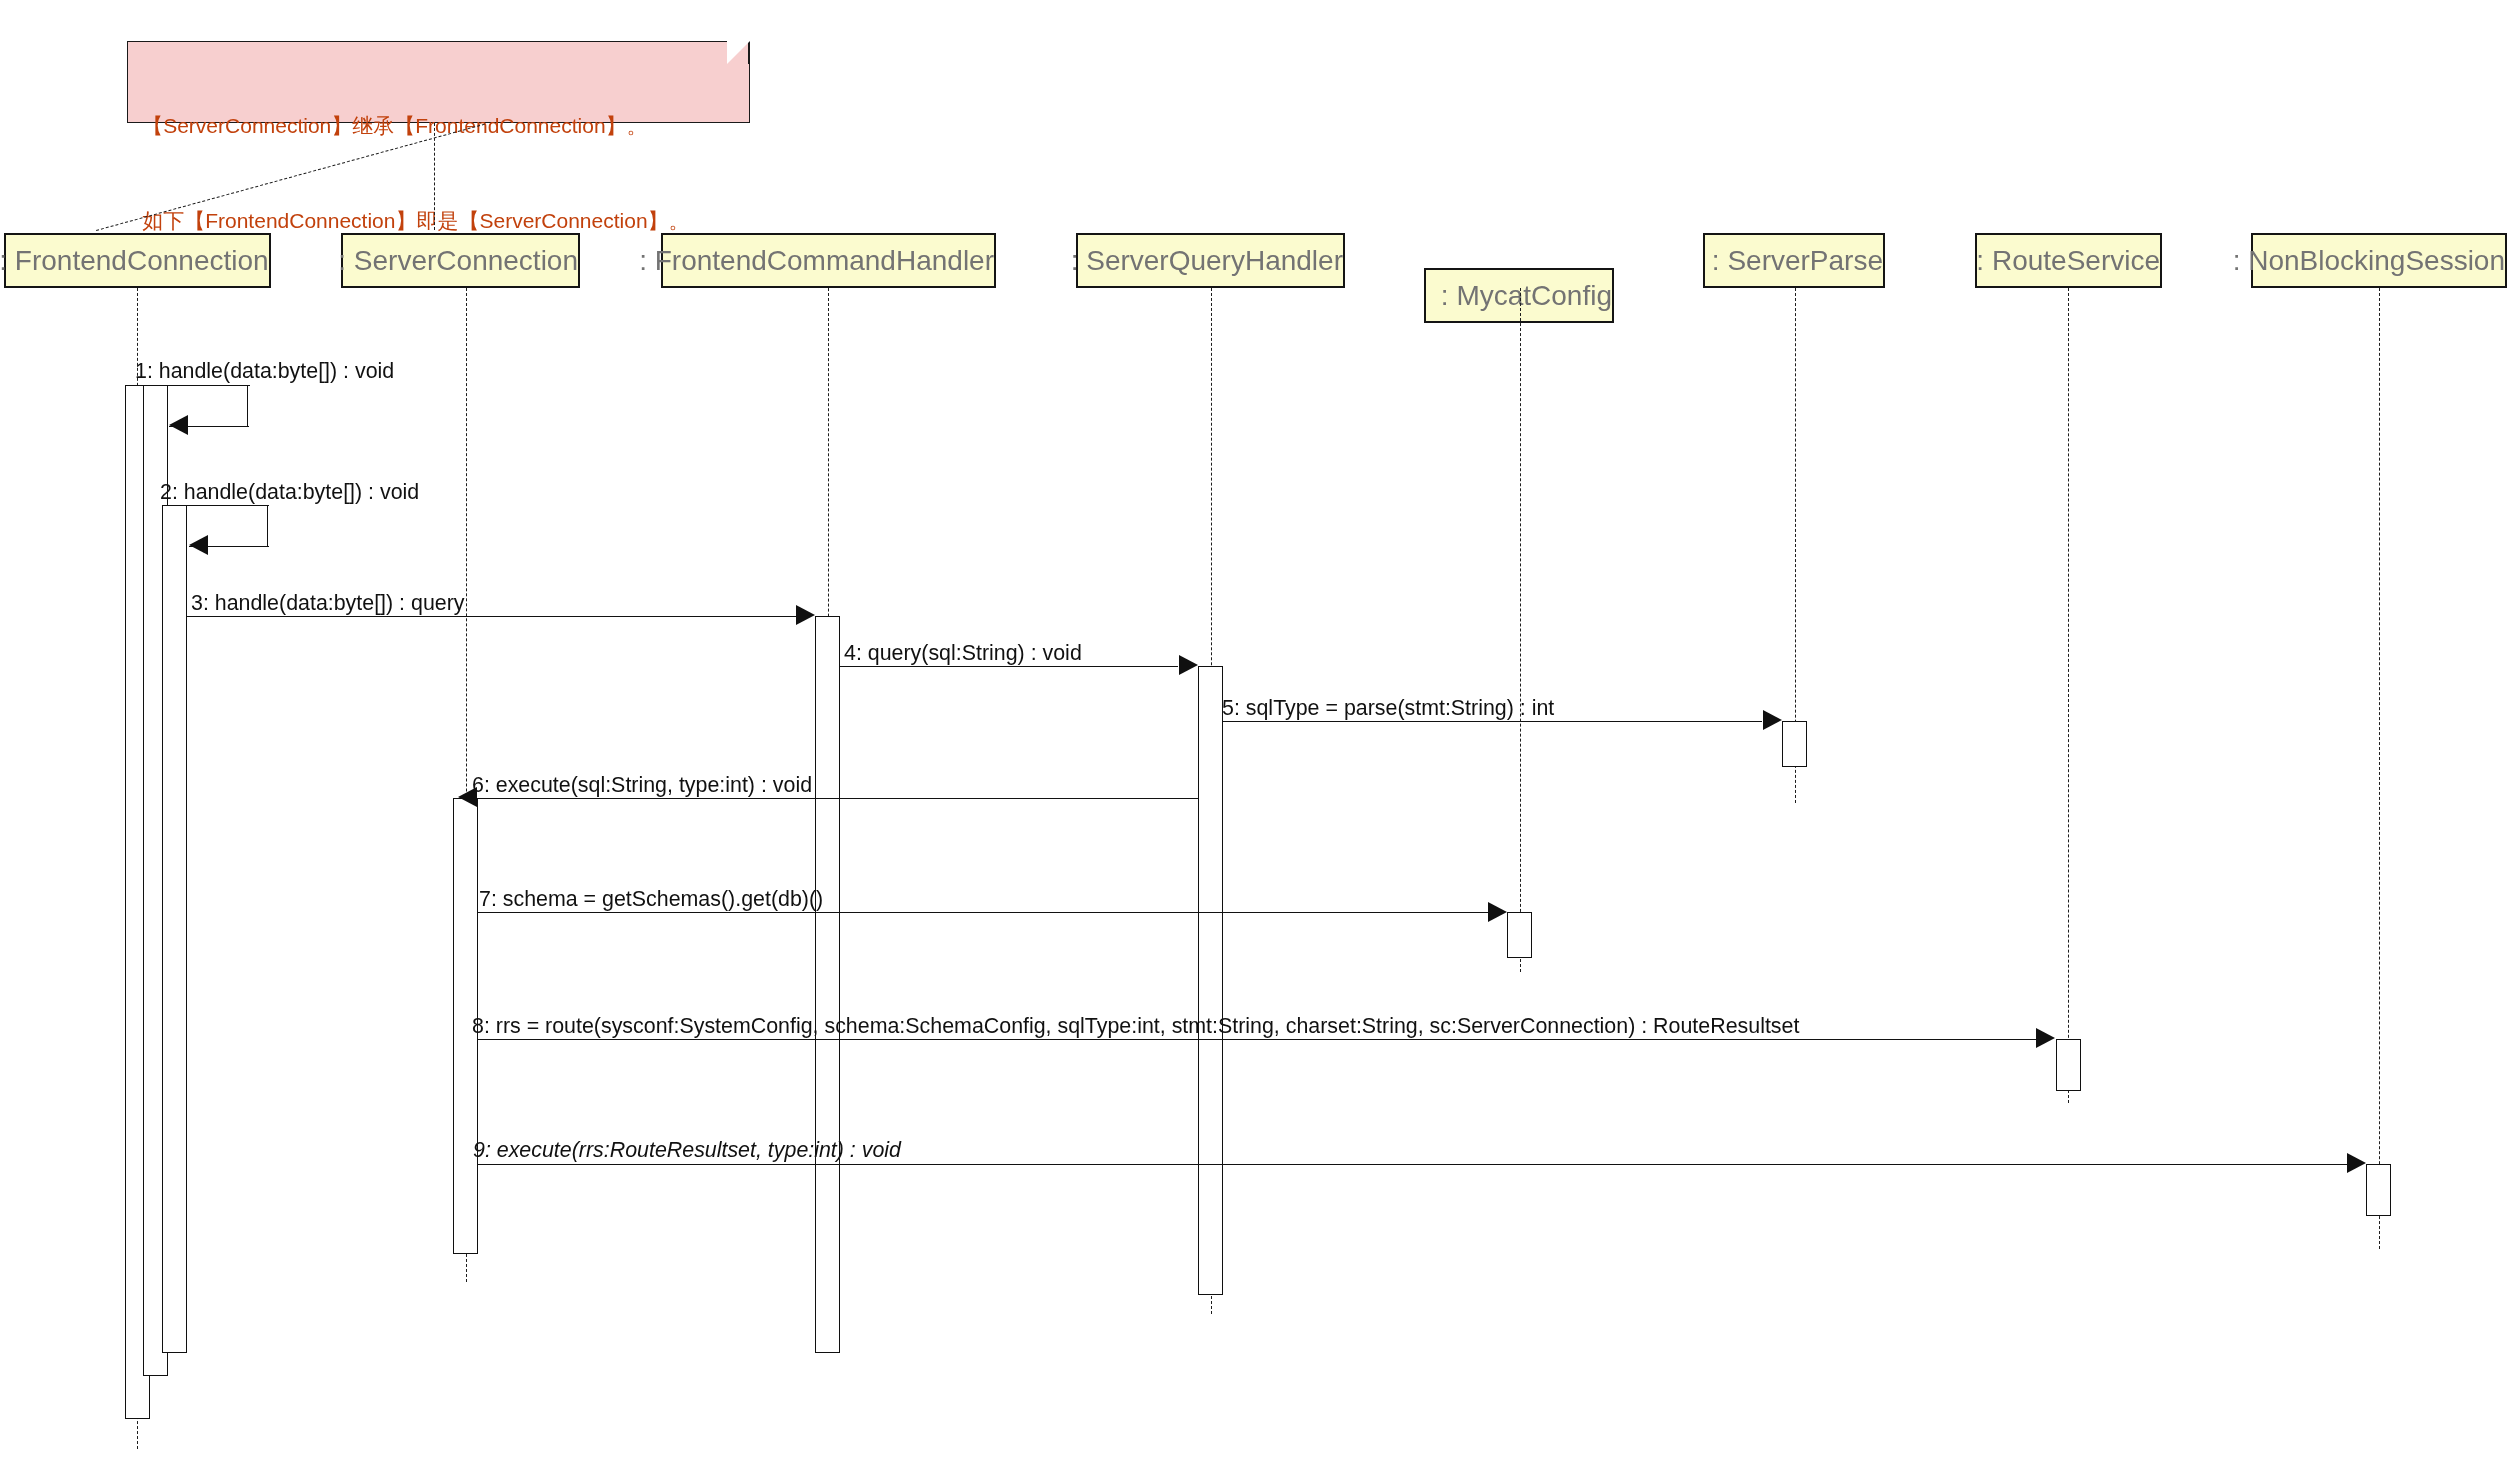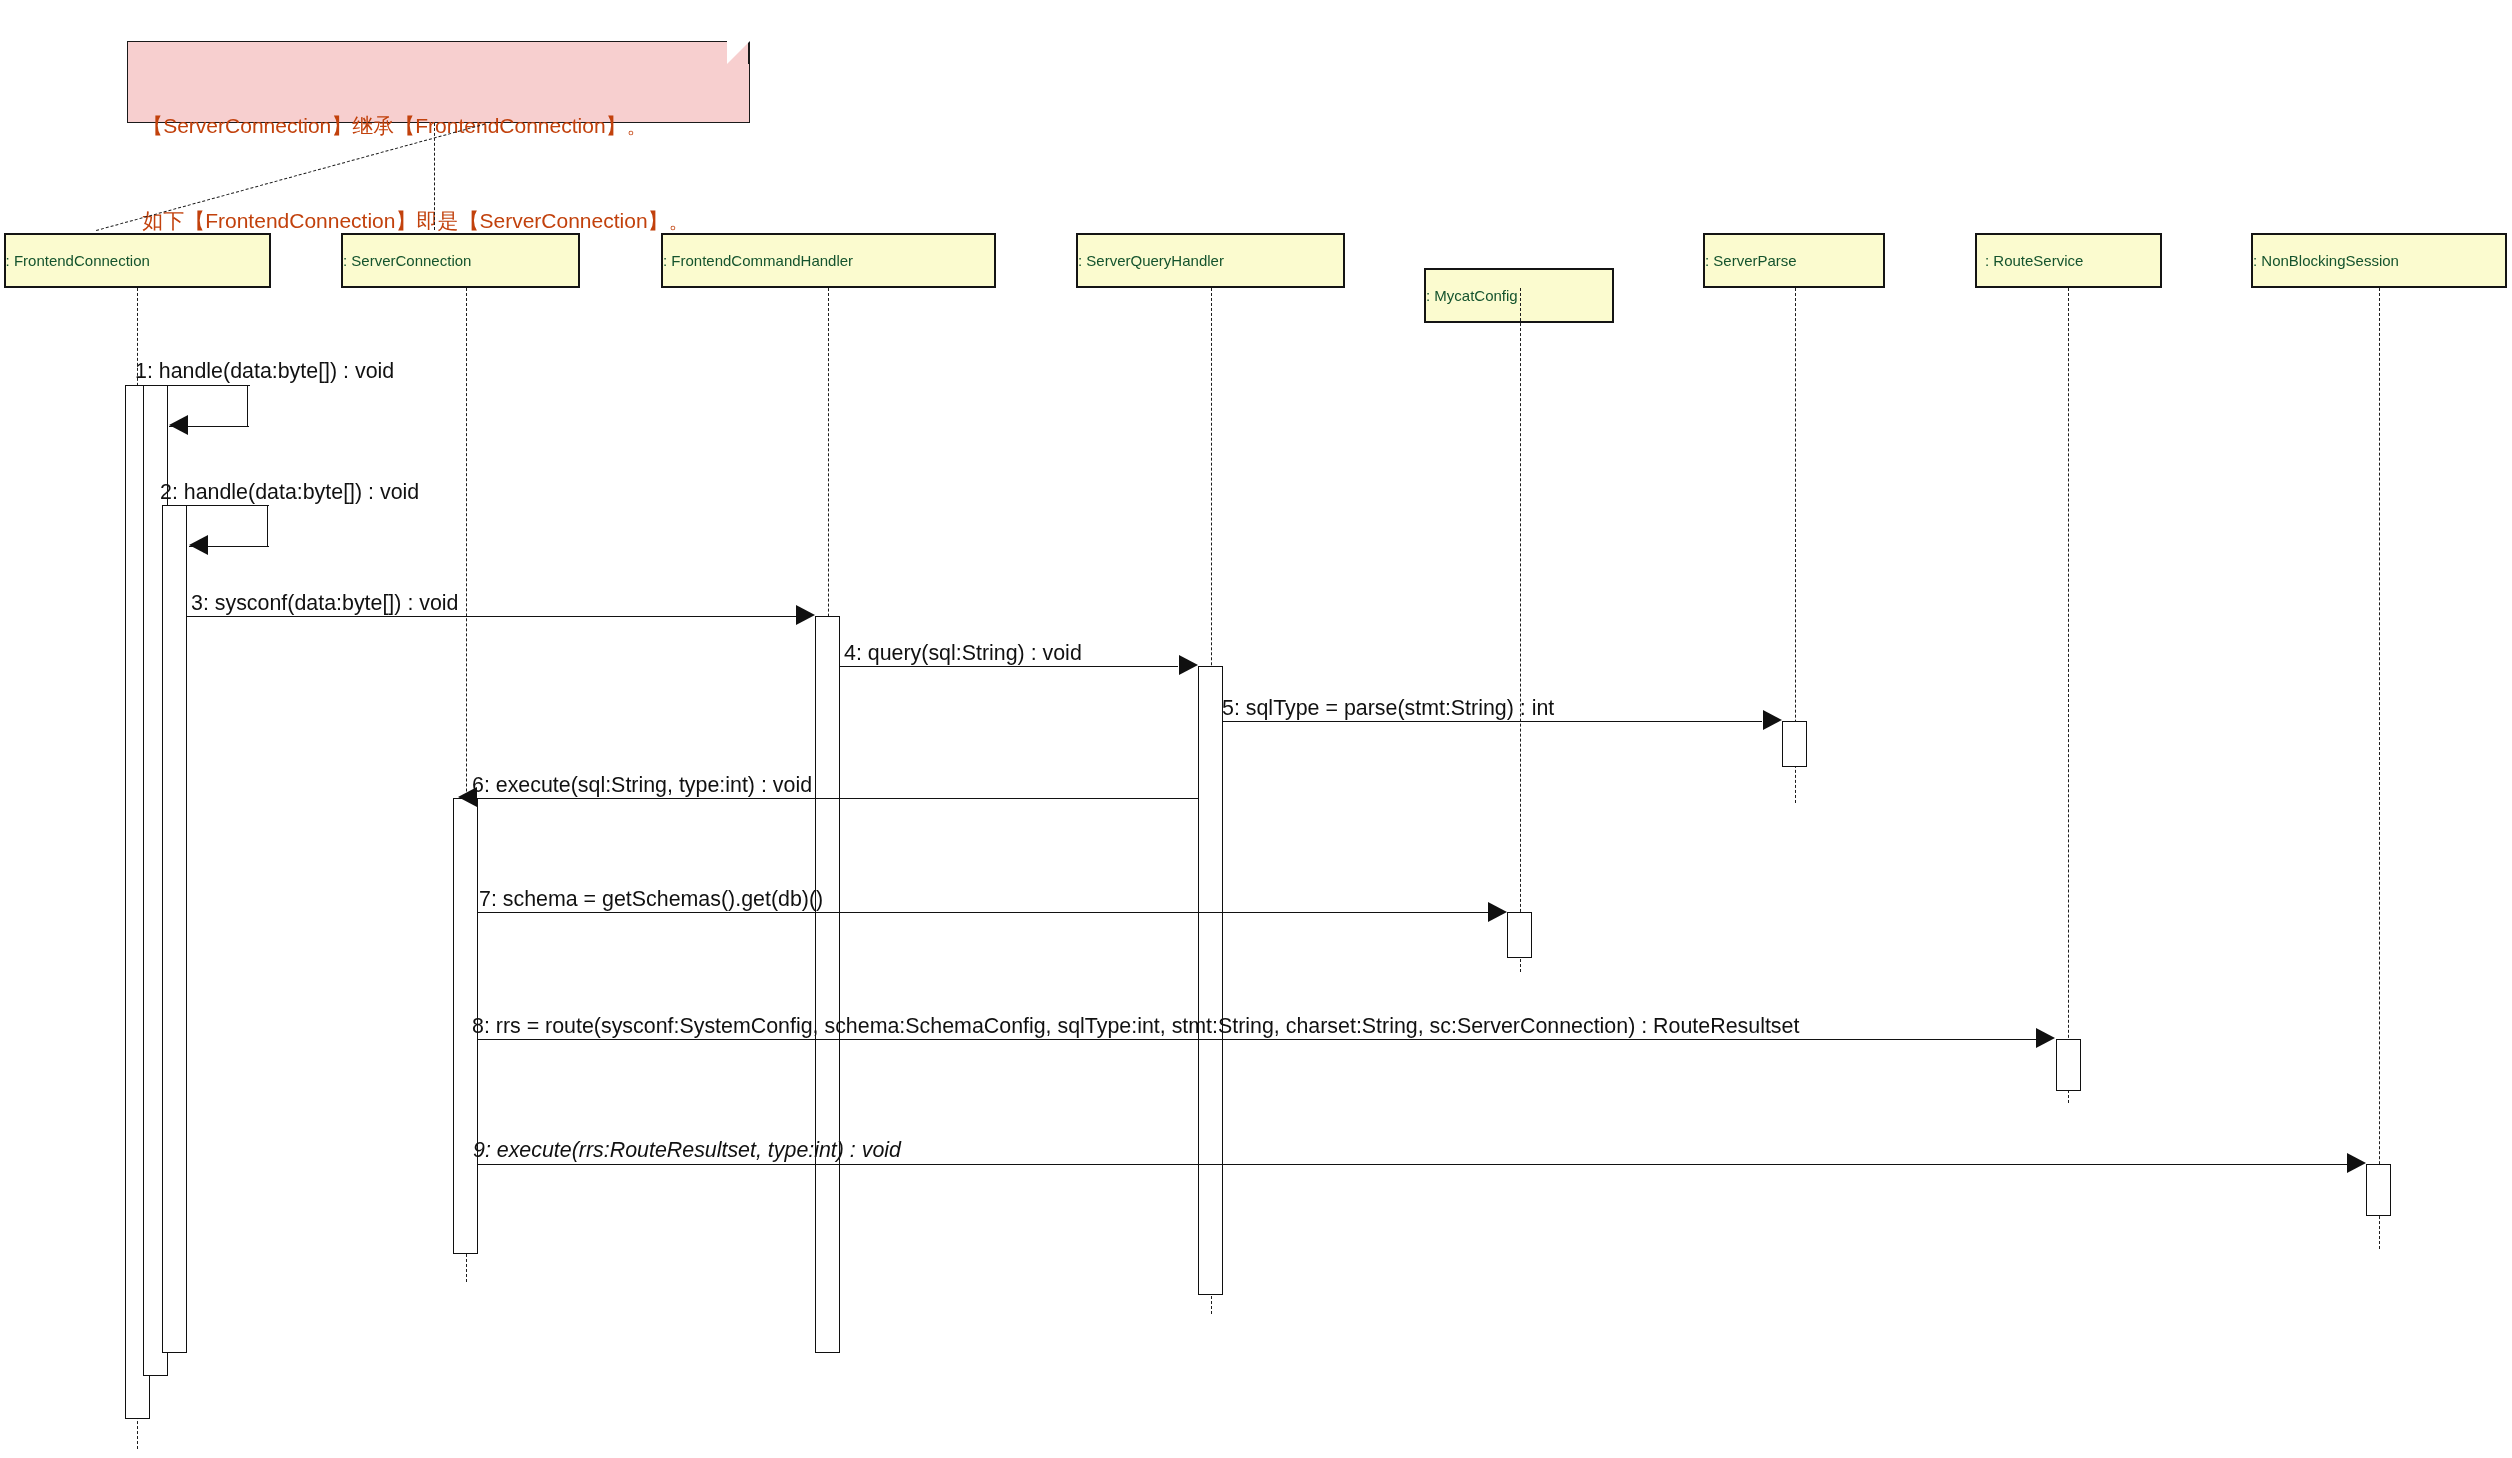--- a/index.html
+++ b/index.html
@@ -39,23 +39,23 @@
     border-bottom:21.4px solid #f7cfcf;
   }
   
   .lifebox{
     position:absolute;
     background:#fbfbcf;
     border:2.7px solid #141414;
     box-sizing:border-box;
     display:flex;
     align-items:center;
-    justify-content:flex-start;
-    font-size:15px;
-    color:#14532d;
+    justify-content:flex-end;
+    font-size:28px;
+    color:#737373;
     white-space:nowrap;
   }
   
   .lifeline{
     position:absolute;
     width:0;
     border-left:1.8px dashed #1d1d1d;
   }
   
   .activation{
@@ -176,21 +176,21 @@
   <div class="vline" style="left:247px;top:385px;height:41px;"></div>
   <div class="msgline" style="left:169px;top:426px;width:80px;"></div>
   <div class="arrow-l" style="left:169px;top:415px;"></div>
 
   <div class="msglabel" style="left:160px;top:482px;">2: handle(data:byte[]) : void</div>
   <div class="msgline" style="left:168px;top:505px;width:101px;"></div>
   <div class="vline" style="left:267px;top:505px;height:41px;"></div>
   <div class="msgline" style="left:189px;top:546px;width:80px;"></div>
   <div class="arrow-l" style="left:189px;top:535px;"></div>
 
-  <div class="msglabel" style="left:191px;top:593px;">3: sysconf(data:byte[]) : void</div>
+  <div class="msglabel" style="left:191px;top:593px;">3: handle(data:byte[]) : query</div>
   <div class="msgline" style="left:187px;top:616px;width:609px;"></div>
   <div class="arrow-r" style="left:796px;top:605px;"></div>
 
   <div class="msglabel" style="left:844px;top:643px;">4: query(sql:String) : void</div>
   <div class="msgline" style="left:840px;top:666px;width:338px;"></div>
   <div class="arrow-r" style="left:1179px;top:655px;"></div>
 
   <div class="msglabel" style="left:1222px;top:698px;">5: sqlType = parse(stmt:String) : int</div>
   <div class="msgline" style="left:1223px;top:721px;width:539px;"></div>
   <div class="arrow-r" style="left:1763px;top:710px;"></div>

